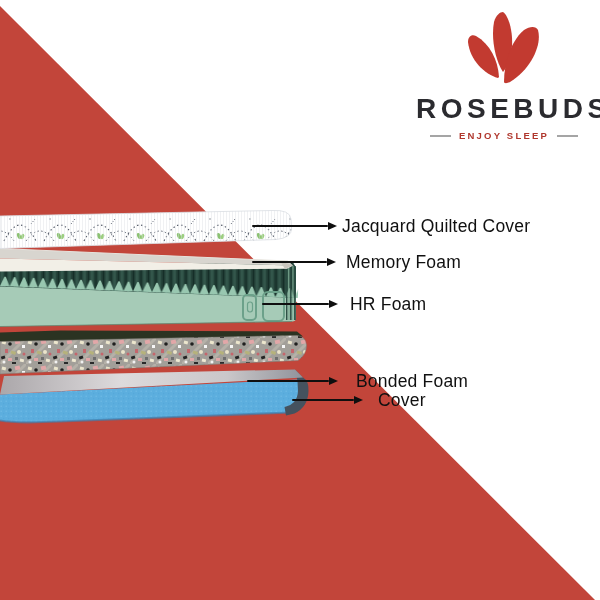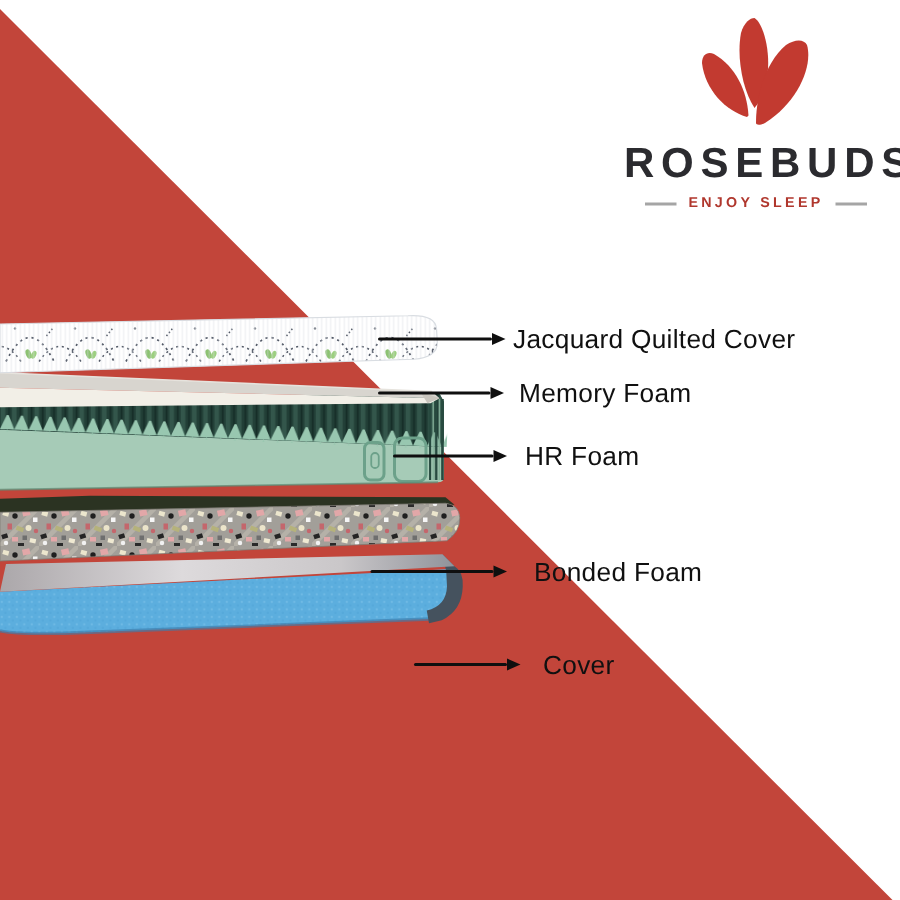--- a/index.html
+++ b/index.html
@@ -149,21 +149,21 @@
     <span class="layer-label" style="margin-left:21px;">HR Foam</span>
   </div>
   <div class="label-row" style="left:252px;top:250px;">
     <div class="arrow" style="width:75px;"></div>
     <span class="layer-label" style="margin-left:19px;">Memory Foam</span>
   </div>
   <div class="label-row" style="left:247px;top:341px;margin-top:28px;">
     <div class="arrow" style="width:82px;"></div>
     <span class="layer-label" style="margin-left:27px;">Bonded Foam</span>
   </div>
-  <div class="label-row" style="left:276px;top:388px;margin-top:43px;">
+  <div class="label-row" style="left:292px;top:388px;">
     <div class="arrow" style="width:62px;"></div>
     <span class="layer-label" style="margin-left:24px;">Cover</span>
   </div>
 
   <div class="logo">
     <svg width="92" height="80" viewBox="0 0 92 80">
       <path d="M40,70 C26,66 12,52 10,34 C10,28 14,26 18,28 C32,36 40,52 41,69 Z" fill="#c23a30"></path>
       <path d="M45,64 C37,52 33,30 36,14 C38,7 42,4 45,4 C50,7 55,22 54,38 C53,50 50,58 45,64 Z" fill="#c23a30"></path>
       <path d="M46,74 C46,56 52,34 66,22 C72,18 78,18 80,22 C84,36 74,60 52,74 C49,75.5 46,75.5 46,74 Z" fill="#c23a30"></path>
     </svg>

